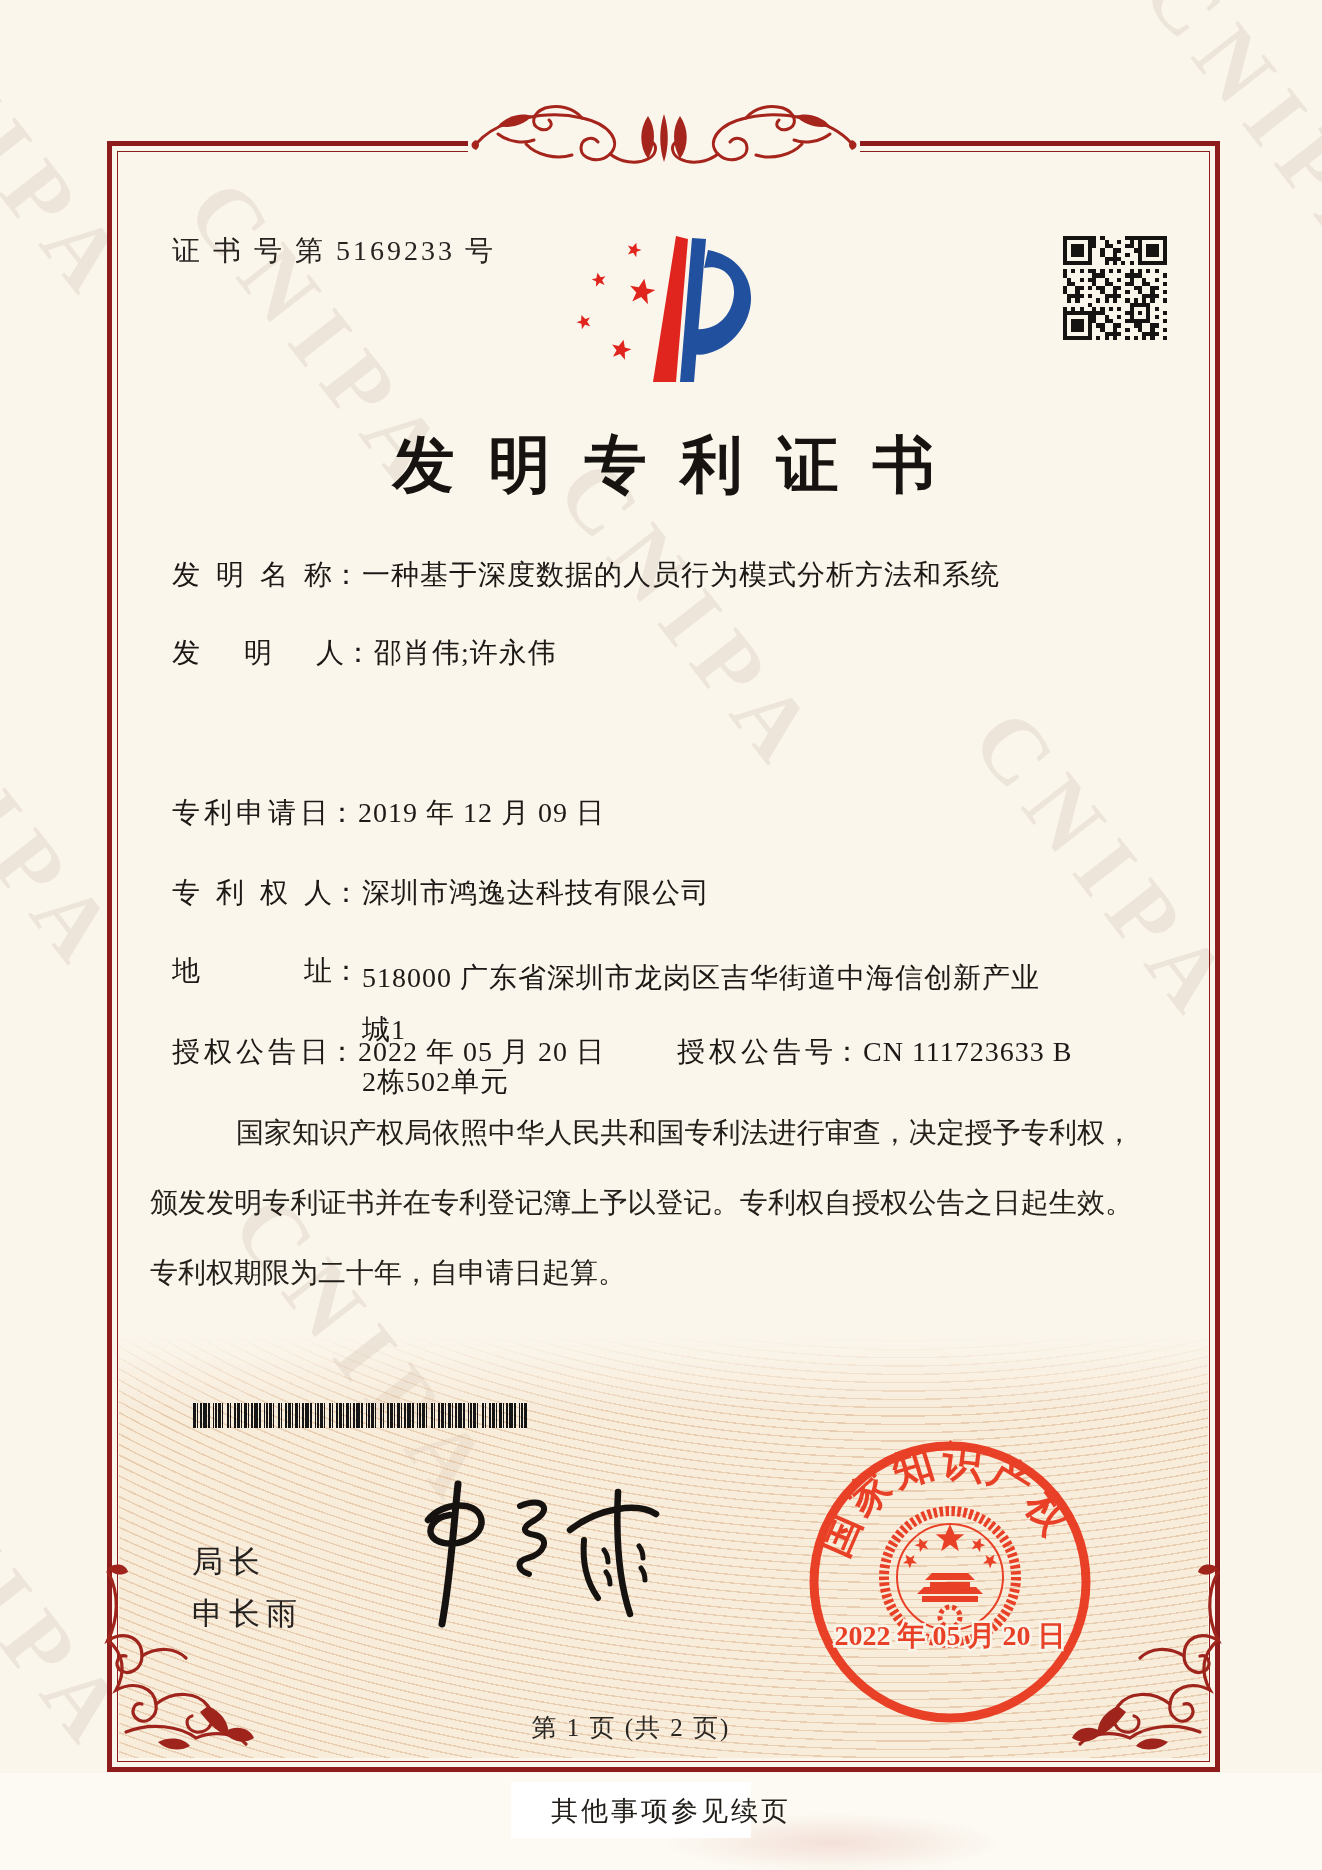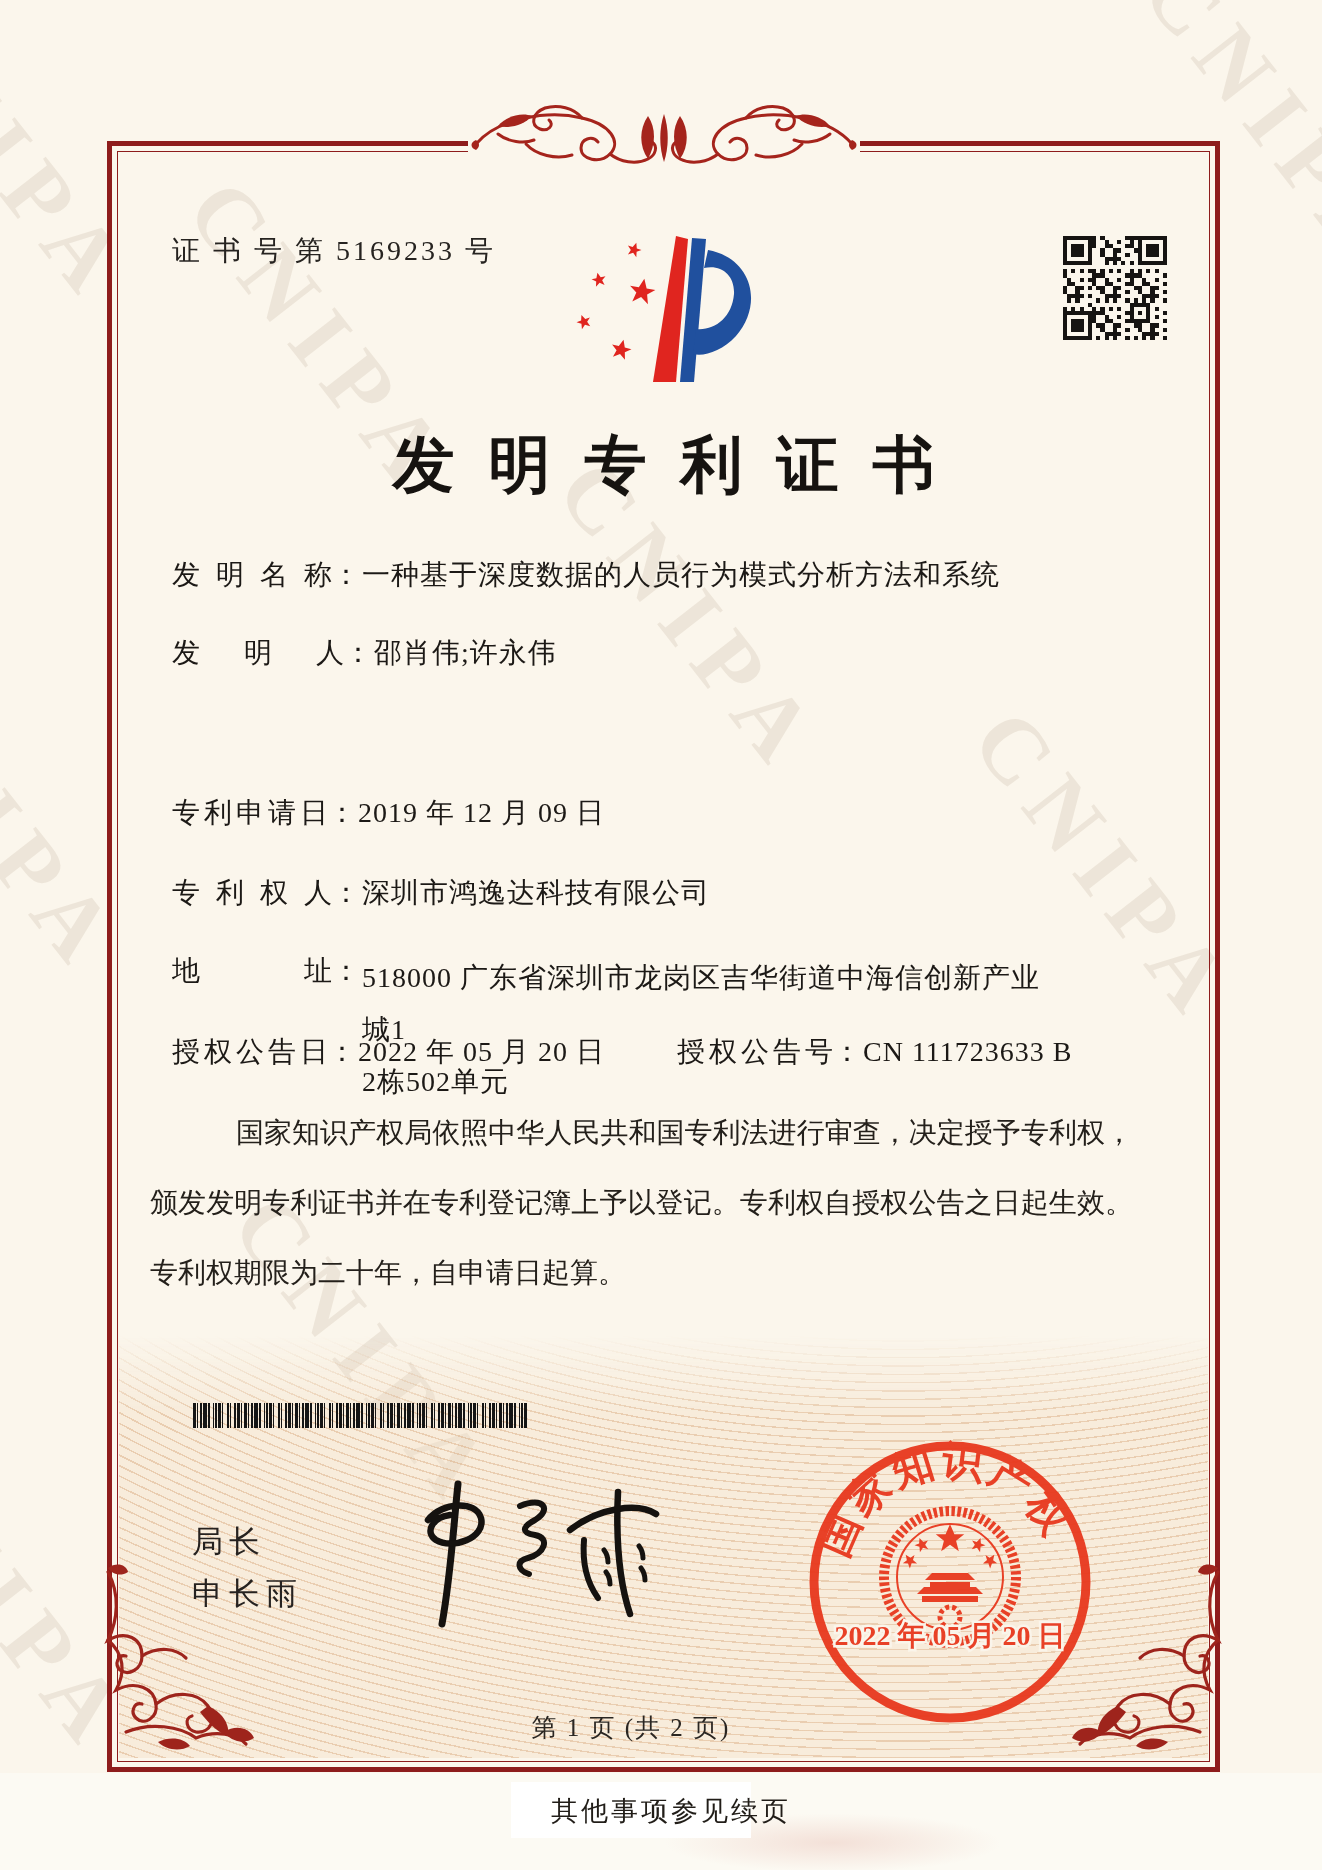--- a/index.html
+++ b/index.html
@@ -68,21 +68,21 @@
   
   .body-text {
     position:absolute; left:150px; top:1098px; width:983px;
     font-size:28px; line-height:70px; text-align:justify; color:#24201b;
   }
   .body-text p { text-indent:86px; }
   
   .barcode { position:absolute; left:193px; top:1403px; width:335px; height:25px; }
   .director-title, .director-name {
     position:absolute; left:192px; font-size:31px; letter-spacing:6px;
-    font-family:"Liberation Sans","DejaVu Sans",sans-serif; color:#262220;
+    font-family:"Liberation Sans","DejaVu Sans",sans-serif; color:#262220;margin-top:20px;
   }
   .director-title { top:1521px; }
   .director-name  { top:1573px; }
   .signature { position:absolute; left:392px; top:1474px; width:270px; height:168px; }
   .seal { position:absolute; left:805px; top:1437px; width:290px; height:290px; opacity:.94; }
   .page-info {
     position:absolute; left:451px; top:1711px; width:360px; text-align:center;
     font-size:25px; letter-spacing:2px; color:#2a2622;
   }
   .below-frame {

